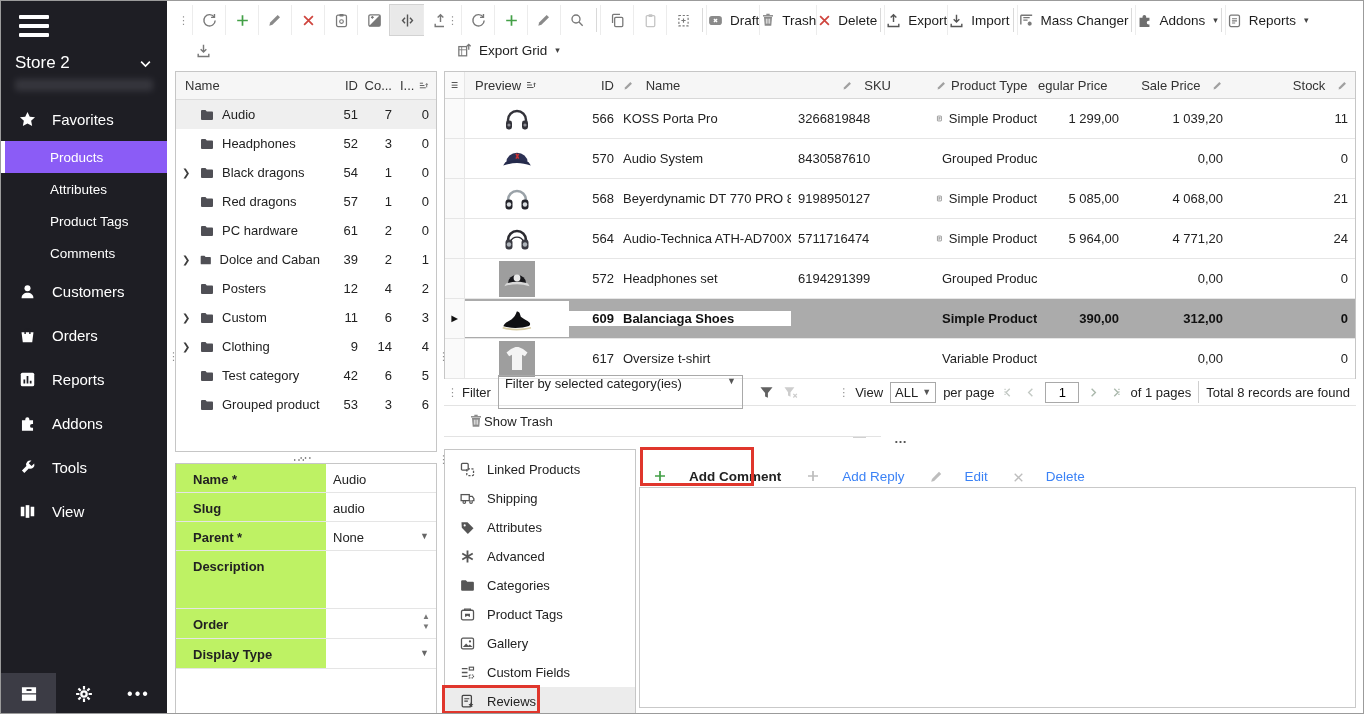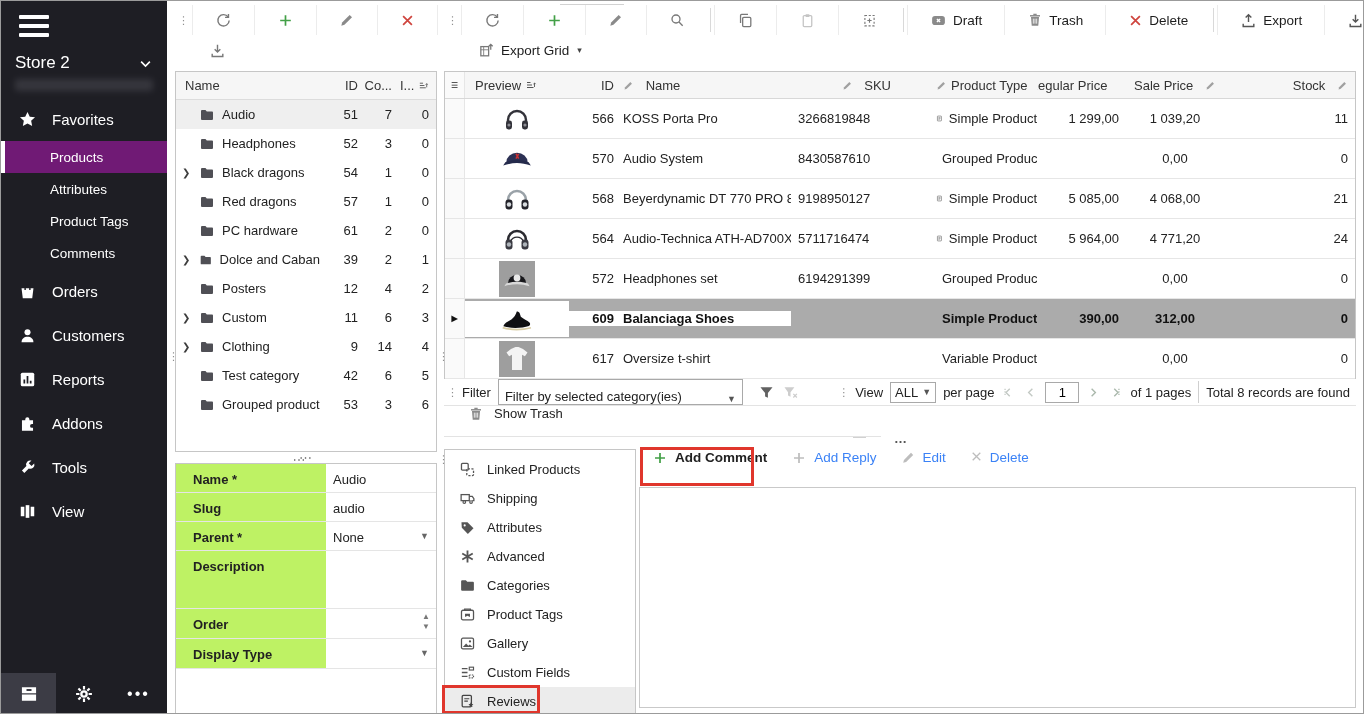--- a/index.html
+++ b/index.html
@@ -9,29 +9,29 @@
 .grip{color:#8f8f8f;font-size:11px;line-height:7px;letter-spacing:0;position:absolute;user-select:none}
 
 .sidebar{position:absolute;left:0;top:0;width:166px;height:714px;background:#1e1e24;color:#fff}
 .burger{width:30px;height:22px;margin:14px 0 0 18px;display:flex;flex-direction:column;justify-content:space-between;cursor:pointer}
 .burger span{display:block;height:4px;background:#fff;border-radius:1px}
 .store-row{display:flex;align-items:center;justify-content:space-between;padding:16px 14px 2px 14px;font-size:17px}
 .store-blur{height:12px;margin:4px 14px 6px 14px;background:#4a4a52;border-radius:2px;filter:blur(3px);opacity:.55}
 .side-search{background:#131317;height:38px;display:flex;align-items:center;gap:9px;padding:0 15px;color:#84848c;font-size:13.5px}
 .nav-item{display:flex;align-items:center;gap:15px;height:44px;padding:0 17px;font-size:15px;cursor:pointer}
 .nav-sub{height:32px;padding-left:49px;font-size:13.5px;display:flex;align-items:center;cursor:pointer}
-.nav-sub.sel{background:#701a75;border-left:4px solid #fff;padding-left:45px}
+.nav-sub.sel{background:#8b5cf6;border-left:4px solid #fff;padding-left:45px}
 .side-footer{position:absolute;left:0;bottom:0;width:166px;height:42px;display:flex;align-items:stretch}
 .sf-cell{width:55px;display:flex;align-items:center;justify-content:center;cursor:pointer}
 .sf-cell.sel{background:#3c3c45}
 .sf-dots{color:#fff;font-size:16px;letter-spacing:2px}
 
 .tb{position:absolute;background:#fff;display:flex;align-items:flex-start}
 .tb-row{display:flex;align-items:center;height:30px}
-.tbtn{height:30px;min-width:33px;display:flex;align-items:center;justify-content:center;gap:6px;padding:0 22px;border-left:1px solid #ececec;cursor:pointer;white-space:nowrap;color:#1d1d1d;font-size:13.5px}
+.tbtn{height:30px;min-width:33px;display:flex;align-items:center;justify-content:center;gap:6px;padding:0 0;border-left:1px solid #ececec;cursor:pointer;white-space:nowrap;color:#1d1d1d;font-size:13.5px}
 .tbtn:first-child{border-left:none}
 .tbtn.on{background:#e9e9e9;outline:1px solid #d2d2d2}
 .tbtn.drop::after{content:"▾";font-size:9px;color:#444;margin-left:2px}
 .tsep{width:1px;height:24px;background:#d9d9d9;margin:0 3px}
 
 .tree{position:absolute;left:174px;top:70px;width:262px;height:381px;border:1px solid #c6c6c6;background:#fff}
 .tree-head{display:flex;align-items:center;height:28px;background:#f6f6f6;border-bottom:1px solid #dcdcdc;color:#333}
 .th-name{flex:1;padding-left:9px}
 .th-num{text-align:right}
 .tree-row{display:flex;align-items:center;height:29px;cursor:pointer}
@@ -56,42 +56,42 @@
 .grow.sel{background:#ababab}
 .grow.sel .cell{font-weight:bold;color:#111}
 .cell{flex:none;overflow:hidden;white-space:nowrap;display:flex;align-items:center}
 .c-rh{width:20px;height:100%;background:#fafafa;border-right:1px solid #e6e6e6;justify-content:center;font-size:8px;color:#222}
 .c-prev{width:104px;justify-content:center}
 .c-id{width:50px;justify-content:flex-end;padding-right:5px}
 .c-name{width:172px;padding-left:4px}
 .c-sku{width:140px;padding-left:7px}
 .c-type{width:106px;gap:6px;padding-left:5px}
 .c-reg{width:90px;justify-content:flex-end;padding-right:8px}
-.c-sale{width:104px;justify-content:center;padding-right:8px}
+.c-sale{width:104px;justify-content:flex-end;padding-right:8px}
 .c-stock{width:126px;justify-content:flex-end;padding-right:9px}
 .grow.sel .c-prev,.grow.sel .c-id,.grow.sel .c-name{background:#fff}
 .ghead .cell{font-weight:normal;gap:4px}
 .pimg{width:36px;height:36px;display:flex;align-items:center;justify-content:center}
 .pimg.gbg{background:#9e9e9e}
 
 .filter{position:absolute;left:443px;top:378px;width:912px;height:27px;display:flex;align-items:center;background:#fff;border-bottom:1px solid #e3e3e3}
-.fsel{width:245px;height:26px;border:1px solid #a9a9a9;display:flex;align-items:flex-end;justify-content:space-between;padding:0 6px;margin:0 8px 0 7px;cursor:pointer}
+.fsel{width:245px;height:34px;border:1px solid #a9a9a9;display:flex;align-items:flex-start;justify-content:space-between;padding:0 6px;margin:0 8px 0 7px;cursor:pointer}
 .fsel .car{font-size:9px;color:#555}
 .pag{margin-left:auto;display:flex;align-items:center;gap:7px;padding-right:6px}
 .pbox{border:1px solid #a9a9a9;height:21px;display:flex;align-items:center;padding:0 4px;gap:4px;cursor:pointer}
 .pinput{width:34px;height:21px;border:1px solid #a9a9a9;text-align:center;font-size:13px;font-family:"Liberation Sans",sans-serif}
 .psep{width:1px;height:22px;background:#cfcfcf}
-.trash-row{position:absolute;left:443px;top:405px;width:437px;height:31px;display:flex;gap:10px;padding-left:24px;border-bottom:1px solid #e3e3e3;cursor:pointer}
+.trash-row{position:absolute;left:443px;top:405px;width:437px;height:31px;display:flex;align-items:center;padding-left:24px;border-bottom:1px solid #e3e3e3;cursor:pointer}
 
 .tabs{position:absolute;left:443px;top:448px;width:192px;height:265px;border:1px solid #c6c6c6;background:#fff;padding-top:5px}
 .tab{display:flex;align-items:center;gap:11px;height:29px;padding-left:14px;cursor:pointer;white-space:nowrap}
 .tab.sel{background:#ececec}
 
 .cbar{position:absolute;left:641px;top:448px;height:36px;display:flex;align-items:center;gap:4px}
-.cbtn{display:flex;align-items:flex-start;gap:7px;padding:0 10px;height:34px;cursor:pointer;font-size:13.5px}
+.cbtn{display:flex;align-items:flex-end;gap:21px;padding:0 10px;height:34px;cursor:pointer;font-size:13.5px}
 .cbtn.dis{color:#3b82f6}
 .ccontent{position:absolute;left:638px;top:486px;width:717px;height:221px;border:1px solid #c9c9c9;background:#fff}
 .annot{position:absolute;border:3px solid #e0362c;pointer-events:none}
 .cgrip{position:absolute;left:893px;top:430px;color:#555;font-weight:bold;letter-spacing:1px}
 .cgrip2{position:absolute;left:852px;top:428px;color:#ccc}
 </style>
 </head>
 <body>
 
 <div class="sidebar">
@@ -120,31 +120,31 @@
       <span>Attributes</span>
     </div>
   <div class="nav-sub">
       <span>Product Tags</span>
     </div>
   <div class="nav-sub">
       <span>Comments</span>
     </div>
   <div class="nav-item">
     <svg width="19" height="19" viewBox="0 0 24 24">
+        <circle cx="12" cy="7.8" r="3.8" fill="#fff"></circle>
+        <path d="M4.5 20.5c0-4.4 3.3-6.8 7.5-6.8s7.5 2.4 7.5 6.8z" fill="#fff"></path>
+      </svg>
+    <span>Customers</span>
+  </div>
+  <div class="nav-item">
+    <svg width="19" height="19" viewBox="0 0 24 24">
         <path d="M4.5 8h15L18 20.5H6z" fill="#fff"></path>
         <path d="M9 10V6.5a3 3 0 0 1 6 0V10" fill="none" stroke="#1e1e24" stroke-width="1.8"></path>
       </svg>
     <span>Orders</span>
-  </div>
-  <div class="nav-item">
-    <svg width="19" height="19" viewBox="0 0 24 24">
-        <circle cx="12" cy="7.8" r="3.8" fill="#fff"></circle>
-        <path d="M4.5 20.5c0-4.4 3.3-6.8 7.5-6.8s7.5 2.4 7.5 6.8z" fill="#fff"></path>
-      </svg>
-    <span>Customers</span>
   </div>
   <div class="nav-item">
     <svg width="19" height="19" viewBox="0 0 24 24">
         <rect x="3.5" y="3.5" width="17" height="17" rx="2" fill="#fff"></rect>
         <path d="M8 17v-5M12 17V7.5M16 17v-3.5" stroke="#1e1e24" stroke-width="2.2"></path>
       </svg>
     <span>Reports</span>
   </div>
   <div class="nav-item">
     <svg width="19" height="19" viewBox="0 0 24 24">

